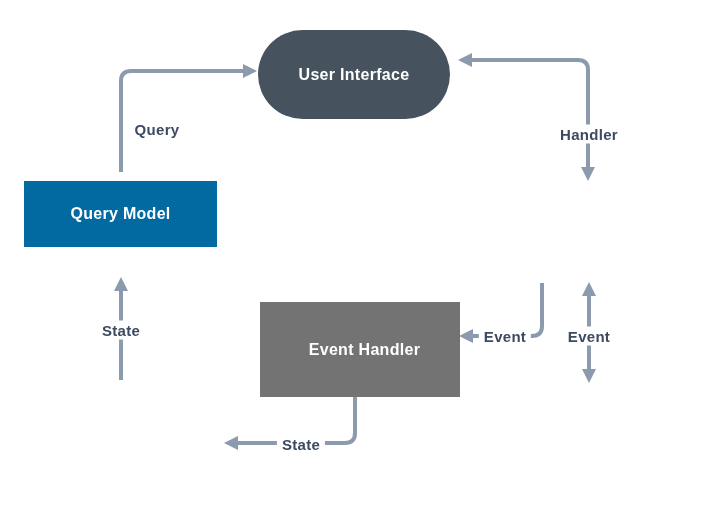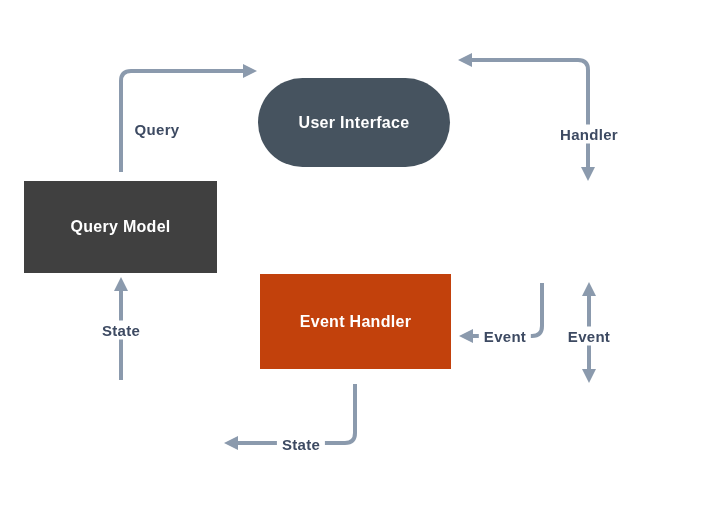--- a/index.html
+++ b/index.html
@@ -1,24 +1,24 @@
 <!DOCTYPE html>
 <html><head>
 <meta charset="utf-8">
 <style>
   html,body{margin:0;padding:0;background:#ffffff;}
   .stage{position:relative;width:710px;height:530px;background:#ffffff;overflow:hidden;
          font-family:"Liberation Sans","DejaVu Sans",sans-serif;}
   .edges-svg{position:absolute;left:0;top:0;width:710px;height:530px;z-index:1;}
   .node{position:absolute;z-index:2;display:flex;align-items:center;justify-content:center;}
   .node .lbl{color:#ffffff;font-weight:bold;font-size:16px;letter-spacing:0.3px;text-align:center;}
-  .pill{left:258px;top:30px;width:192px;height:89px;border-radius:45px;background:#46535f;margin-top:48px;}
-  .rect-qm{left:24px;top:181px;width:193px;height:92px;background:#404040;}
+  .pill{left:258px;top:30px;width:192px;height:89px;border-radius:45px;background:#46535f;}
+  .rect-qm{left:24px;top:181px;width:193px;height:66px;background:#0369a1;}
   .rect-cm{left:491px;top:181px;width:194px;height:92px;background:#e98c3d;}
-  .rect-eh{left:260px;top:274px;width:191px;height:95px;background:#c2410c;}
+  .rect-eh{left:260px;top:302px;width:191px;height:95px;background:#737373;padding-left:9px;}
   .cyl{position:absolute;z-index:2;width:196px;height:120px;}
   .cyl-ps{left:23px;top:390px;}
   .cyl-es{left:490px;top:390px;}
   .cyl svg{position:absolute;left:0;top:0;width:196px;height:120px;}
   .cyl .cyl-lbl{position:absolute;left:0;right:0;top:58px;height:30px;z-index:3;
         display:flex;align-items:center;justify-content:center;
         color:#ffffff;font-weight:bold;font-size:16px;letter-spacing:0.3px;}
   .edge-label{position:absolute;z-index:3;transform:translate(-50%,-50%);
         background:#ffffff;padding:1px 5px;color:#3d4a62;font-weight:bold;
         font-size:15px;letter-spacing:0.3px;white-space:nowrap;}

